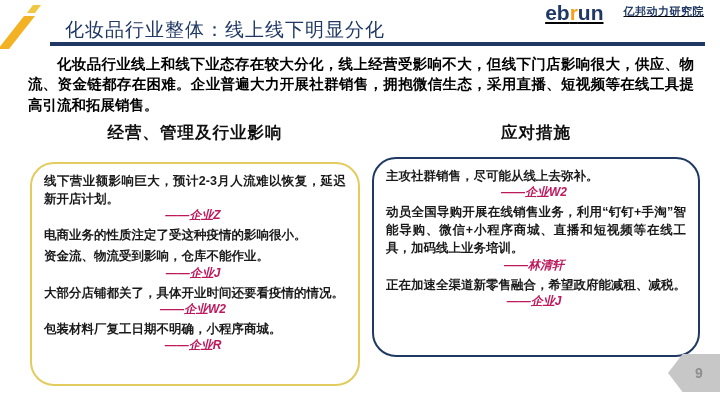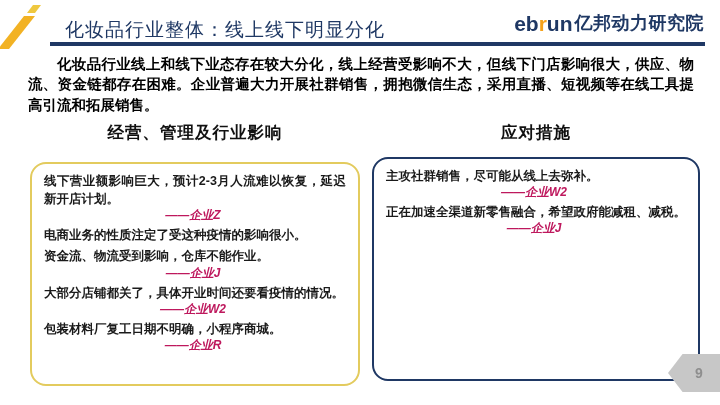--- a/index.html
+++ b/index.html
@@ -7,45 +7,45 @@
     position:relative;width:720px;height:405px;background:#ffffff;
     font-family:"Liberation Sans","DejaVu Sans",sans-serif;overflow:hidden;
     margin:0 auto;
   }
   
   .slash-icon{position:absolute;left:0;top:3px;width:54px;height:46px;}
   .page-title{
     position:absolute;left:57px;top:9px;margin:8px;
     font-size:19px;font-weight:normal;color:#1f3864;letter-spacing:1px;
   }
-  .logo{position:absolute;right:16px;top:13px;display:flex;align-items:center;}
+  .logo{position:absolute;right:16px;top:2px;display:flex;align-items:center;text-decoration:underline;}
   .logo .lg-latin{font-size:21px;font-weight:bold;color:#1f3864;line-height:1;}
   .logo .lg-r{color:#f5a21b;}
-  .logo .lg-cn{font-size:18px;font-weight:bold;color:#1f3864;margin-left:2px;line-height:1;padding-bottom:2px;letter-spacing:0.5px;}
+  .logo .lg-cn{font-size:11px;font-weight:bold;color:#1f3864;margin-left:20px;line-height:1;padding-bottom:2px;letter-spacing:0.5px;}
   .divider{position:absolute;left:50px;right:15px;top:42px;height:3.5px;background:#1f3864;}
   
   .intro{
     position:absolute;left:28px;right:26px;top:54px;margin:0;
     font-size:14.5px;line-height:1.4;font-weight:700;color:#000000;
     text-indent:2em;text-align:justify;
   }
   
   .col-heading{
     position:absolute;top:122px;margin:0;text-align:center;
     font-size:16.5px;font-weight:bold;color:#111111;letter-spacing:1px;
   }
   .col-heading.left{left:30px;width:330px;}
   .col-heading.right{left:372px;width:328px;}
   
   .qbox{
-    position:absolute;box-sizing:border-box;border-radius:16px;
+    position:absolute;box-sizing:border-box;border-radius:24px;
     padding:8px 12px 6px 12px;background:#ffffff;
   }
   .qbox.left{left:30px;top:162px;width:330px;height:224px;border:2.5px solid #e3cb5e;}
-  .qbox.right{left:372px;top:157px;width:328px;height:224px;border:2.5px solid #1f3864;}
+  .qbox.right{left:372px;top:157px;width:328px;height:200px;border:2.5px solid #1f3864;}
   .quote{margin:0 0 3px 0;}
   .qtext{margin:0;font-size:12.5px;line-height:1.45;font-weight:600;color:#1a1a1a;text-align:justify;}
   .qsrc{margin:0 4px 1px 0;font-size:12px;line-height:1.25;font-style:italic;font-weight:600;color:#be185d;text-align:center;}
   
   .page-tag{
     position:absolute;right:0;bottom:13px;width:52px;height:38px;
     background:#c7c7c7;
     clip-path:polygon(28% 0,100% 0,100% 100%,28% 100%,0 50%);
     display:flex;align-items:center;justify-content:center;
     padding-left:10px;box-sizing:border-box;
@@ -98,20 +98,24 @@
       <p class="qsrc">——企业R</p>
     </div>
   </div>
 
   <div class="qbox right">
     <div class="quote">
       <p class="qtext">主攻社群销售，尽可能从线上去弥补。</p>
       <p class="qsrc">——企业W2</p>
     </div>
     <div class="quote">
+      <p class="qtext">动员全国导购开展在线销售业务，利用“钉钉+手淘”智能导购、微信+小程序商城、直播和短视频等在线工具，加码线上业务培训。</p>
+      <p class="qsrc">——林清轩</p>
+    </div>
+    <div class="quote">
       <p class="qtext">正在加速全渠道新零售融合，希望政府能减租、减税。</p>
       <p class="qsrc">——企业J</p>
     </div>
   </div>
 
   <div class="page-tag">
     <span>9</span>
   </div>
 
 </div>

